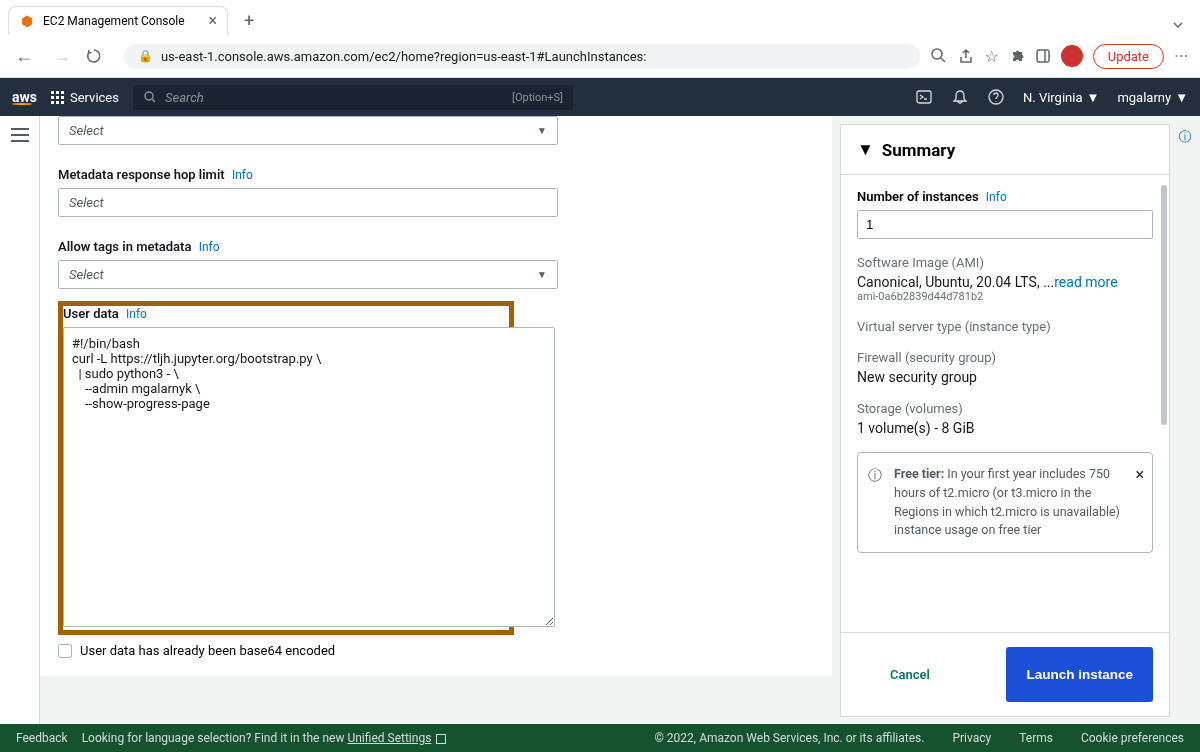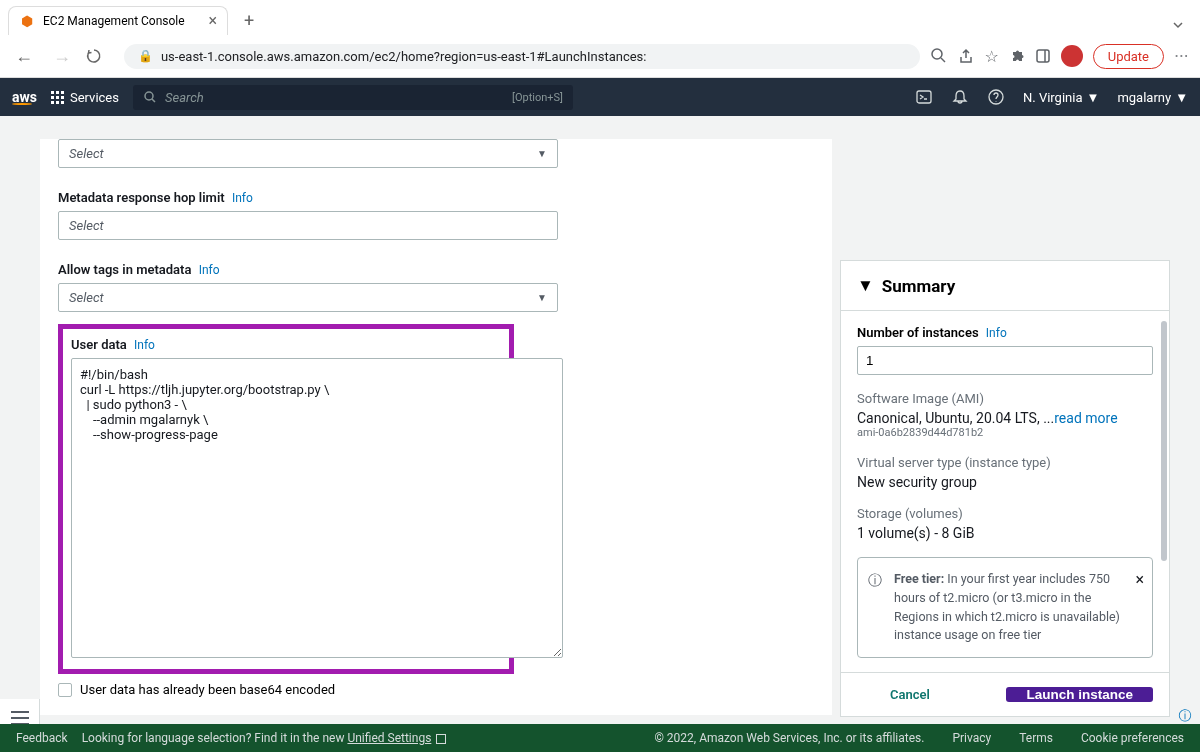--- a/index.html
+++ b/index.html
@@ -32,54 +32,54 @@
     .services-btn { display: flex; align-items: center; gap: 6px; cursor: pointer; }
     .grid-icon { display: inline-grid; grid-template-columns: repeat(3, 3px); gap: 2px; }
     .grid-icon span { width: 3px; height: 3px; background: #fff; }
     .search-bar { background: #1a2433; border-radius: 3px; padding: 5px 10px; display: flex; align-items: center; gap: 8px; width: 440px; color: #879596; font-style: italic; position: relative; }
     .search-shortcut { margin-left: auto; font-style: normal; font-size: 11px; }
     .aws-right { margin-left: auto; display: flex; align-items: center; gap: 18px; }
     .aws-icon { cursor: pointer; }
     .region-select, .account-select { cursor: pointer; display: flex; align-items: center; gap: 4px; }
     
     
-    .layout { display: flex; height: calc(100% - 115px - 28px); align-items: flex-end; }
+    .layout { display: flex; height: calc(100% - 115px - 28px); }
     .left-rail { width: 40px; background: #fff; border-right: 1px solid #d5dbdb; display: flex; justify-content: center; padding-top: 12px; }
     .hamburger { cursor: pointer; color: #545b64; }
     .main-pane { flex: 1; background: #f2f3f3; padding: 0 8px 0 0; overflow: auto; }
     .right-rail { width: 30px; display: flex; justify-content: center; padding-top: 12px; color: #0073bb; }
     
     .form-body { background: #fff; margin: 0 0 10px 0; padding: 0 18px 18px 18px; }
     .field { margin-top: 22px; }
     .field-label { font-size: 13px; font-weight: 600; color: #16191f; }
     .info-link { color: #0073bb; font-size: 12px; font-weight: normal; margin-left: 4px; cursor: pointer; }
     .select-box { border: 1px solid #aab7b8; border-radius: 2px; padding: 6px 10px; margin-top: 6px; display: flex; justify-content: space-between; align-items: center; width: 500px; cursor: pointer; background: #fff; color: #545b64; font-style: italic; }
     .select-arrow { color: #545b64; font-style: normal; font-size: 10px; }
     .textarea { border: 1px solid #aab7b8; border-radius: 2px; padding: 8px; margin-top: 6px; width: 492px; height: 300px; font-family: inherit; font-size: 13px; resize: both; white-space: pre; color: #16191f; }
     .checkbox-row { display: flex; align-items: center; gap: 8px; margin-top: 8px; }
     .checkbox { width: 14px; height: 14px; border: 1px solid #aab7b8; border-radius: 2px; cursor: pointer; }
-    .highlight-box { border: 5px solid #a21caf; padding: 8px; margin-top: 12px; width: 456px; }
+    .highlight-box { border: 5px solid #a16207; margin-top: 12px; width: 456px; }
     
     
     .summary-pane { width: 330px; background: #fff; border: 1px solid #d5dbdb; margin: 8px 0 8px 0; display: flex; flex-direction: column; position: relative; }
     .summary-header { padding: 14px 16px; border-bottom: 1px solid #d5dbdb; font-weight: bold; font-size: 17px; display: flex; align-items: center; gap: 8px; cursor: pointer; }
     .summary-body { padding: 14px 16px; overflow: auto; flex: 1; position: relative; }
     .summary-scrollbar { position: absolute; right: 2px; top: 10px; width: 6px; height: 240px; background: #c1c6cc; border-radius: 3px; }
     .summary-field-label { font-size: 13px; font-weight: 600; }
     .input-num { border: 1px solid #aab7b8; border-radius: 2px; padding: 6px 8px; margin-top: 6px; width: 100%; }
     .summary-section-label { color: #687078; font-size: 13px; margin-top: 16px; }
     .summary-value { color: #16191f; margin-top: 4px; font-size: 14px; }
     .ami-id { color: #687078; font-size: 11px; }
     .read-more { color: #0073bb; cursor: pointer; }
     .free-tier { border: 1px solid #aab7b8; border-radius: 4px; padding: 12px 24px 12px 36px; margin-top: 16px; position: relative; font-size: 12.5px; color: #545b64; line-height: 1.5; }
     .free-tier .info-ico { position: absolute; left: 10px; top: 12px; font-size: 14px; color: #545b64; }
     .free-tier .close-ico { position: absolute; right: 8px; top: 10px; cursor: pointer; color: #16191f; font-size: 16px; }
     .summary-footer { padding: 14px 16px; border-top: 1px solid #d5dbdb; display: flex; justify-content: space-between; align-items: center; gap: 12px; }
     .cancel-link { color: #0f766e; font-weight: 600; cursor: pointer; margin-left: 33px; }
-    .launch-btn { background: #4c1d95; color: #fff; padding: 0 20px; border-radius: 3px; font-weight: bold; cursor: pointer; border: none; font-size: 13.5px; }
+    .launch-btn { background: #1d4ed8; color: #fff; padding: 20px 20px; border-radius: 3px; font-weight: bold; cursor: pointer; border: none; font-size: 13.5px; }
     
     
     .footer { position: absolute; bottom: 0; left: 0; right: 0; height: 28px; background: #14532d; color: #d5dbdb; font-size: 12px; display: flex; align-items: center; padding: 0 16px; gap: 14px; }
     .footer-link { color: #d5dbdb; text-decoration: none; cursor: pointer; }
     .footer-right { margin-left: auto; display: flex; gap: 28px; }
     .external-icon { border: 1px solid #d5dbdb; width: 10px; height: 10px; display: inline-block; position: relative; margin-left: 2px; vertical-align: middle; }
     
     svg { display: block; }
   </style>
 </head>
@@ -260,20 +260,21 @@
       <input class="input-num" value="1" style="">
       
       <div class="summary-section-label">Software Image (AMI)</div>
       <div class="summary-value">
         <span>Canonical, Ubuntu, 20.04 LTS, ...</span><span class="read-more">read more</span>
       </div>
       <div class="ami-id">ami-0a6b2839d44d781b2</div>
       
       <div class="summary-section-label">Virtual server type (instance type)</div>
       
+      <div class="summary-section-label">Firewall (security group)</div>
       <div class="summary-value">New security group</div>
       
       <div class="summary-section-label">Storage (volumes)</div>
       <div class="summary-value">1 volume(s) - 8 GiB</div>
       
       <div class="free-tier">
         <span class="info-ico">ⓘ</span>
         <span class="close-ico">×</span>
         <b>Free tier:</b>
         <span>In your first year includes 750 hours of t2.micro (or t3.micro in the Regions in which t2.micro is unavailable) instance usage on free tier</span>

